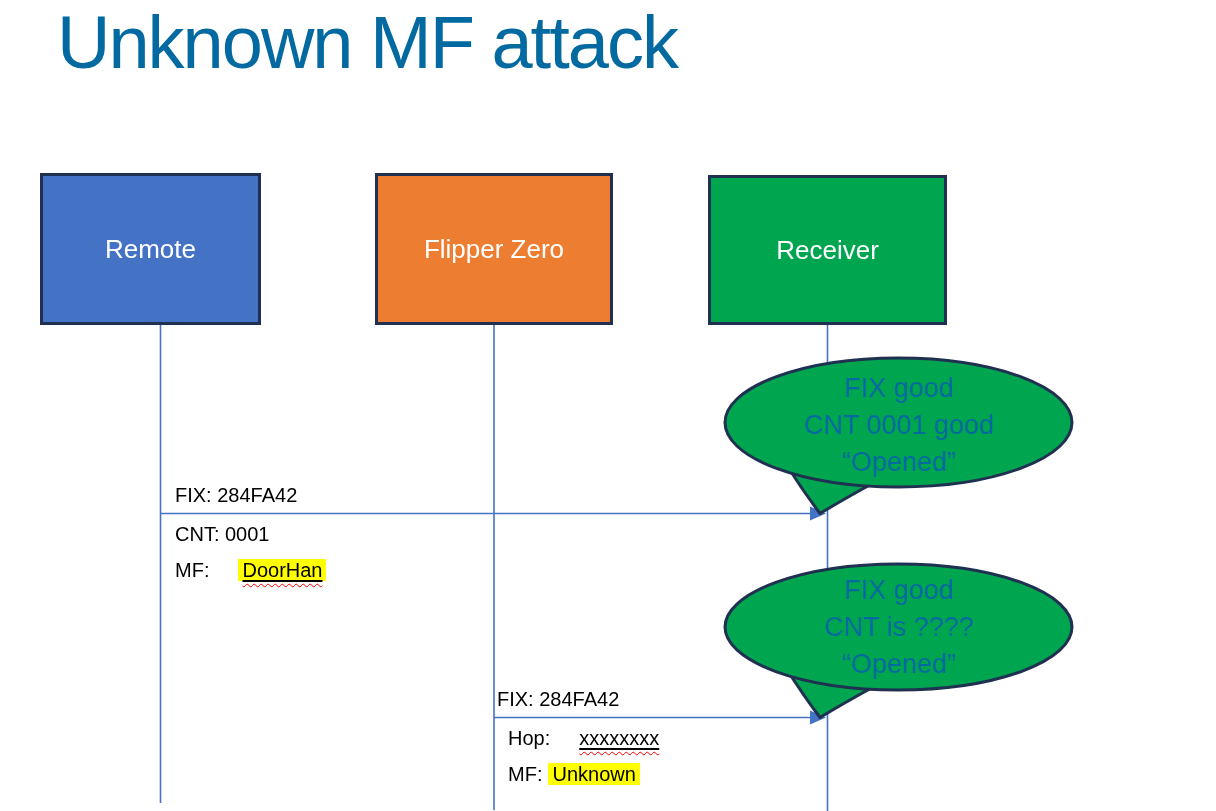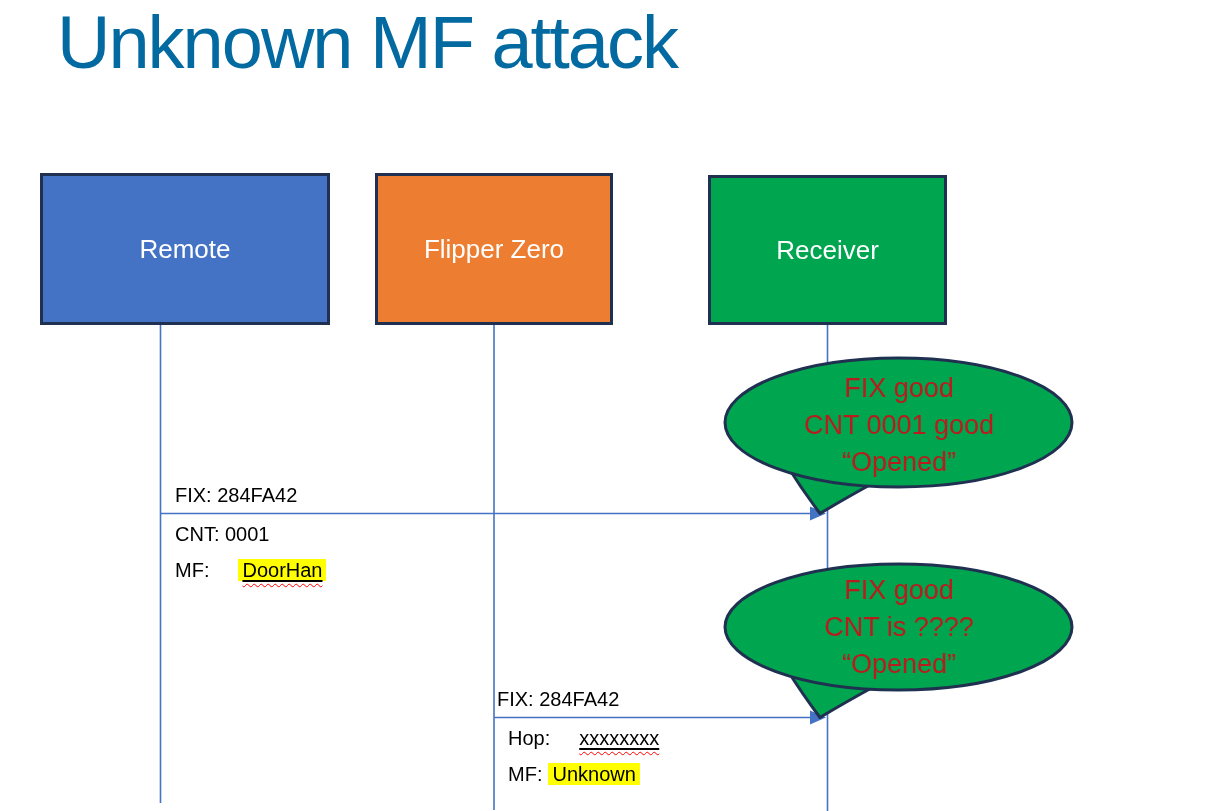--- a/index.html
+++ b/index.html
@@ -9,21 +9,21 @@
     overflow:hidden; font-family:"Liberation Sans", sans-serif;
   }
   .slide-title {
     position:absolute; left:57px; top:4px; font-size:74px; line-height:1.05;
     font-weight:300; color:#0369a1; letter-spacing:-2px; white-space:nowrap;
   }
   .actor {
     position:absolute; display:flex; align-items:center; justify-content:center;
     color:#fff; font-size:26px; border:3px solid #1F3050;
   }
-  .actor-remote   { left:40px;  top:173px; width:290px; height:152px; }
+  .actor-remote   { left:40px;  top:173px; width:221px; height:152px; }
   .actor-flipper  { left:375px; top:173px; width:238px; height:152px; }
   .actor-receiver { left:708px; top:175px; width:239px; height:150px; }
   svg.overlay { position:absolute; left:0; top:0; width:1216px; height:811px; }
   .msg {
     position:absolute; font-size:20px; line-height:36px; color:#000; white-space:nowrap;
   }
   .msg-1-above { left:175px; top:477px; }
   .msg-1-below { left:175px; top:516px; }
   .msg-2-above { left:497px; top:681px; }
   .msg-2-below { left:508px; top:720px; }
@@ -31,21 +31,21 @@
   .val { margin-left:6px; }
   .squiggle {
     text-decoration:underline wavy #FF0000;
     text-decoration-thickness:1px; text-underline-offset:6px;margin-left:29px;
   }
   .underlined {
     text-decoration:underline solid currentColor;
     text-decoration-thickness:1.5px; text-underline-offset:3px;
   }
   .callout-text {
-    position:absolute; width:348px; text-align:center; color:#b91c1c;
+    position:absolute; width:348px; text-align:center; color:#0369a1;
     font-size:27px; line-height:37px;
   }
   .callout-1-text { left:725px; top:370px; }
   .callout-2-text { left:725px; top:572px; }
 </style>
 </head>
 <body>
 
 <div class="slide">
 

